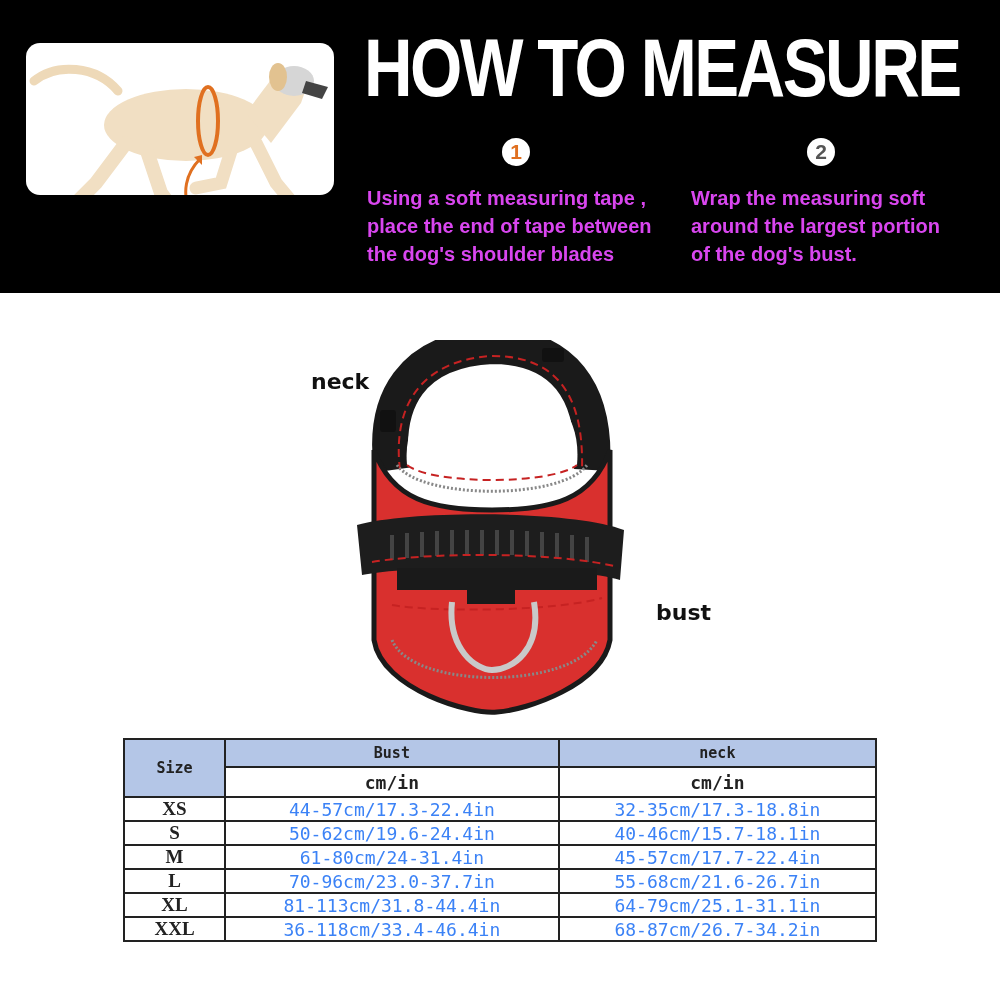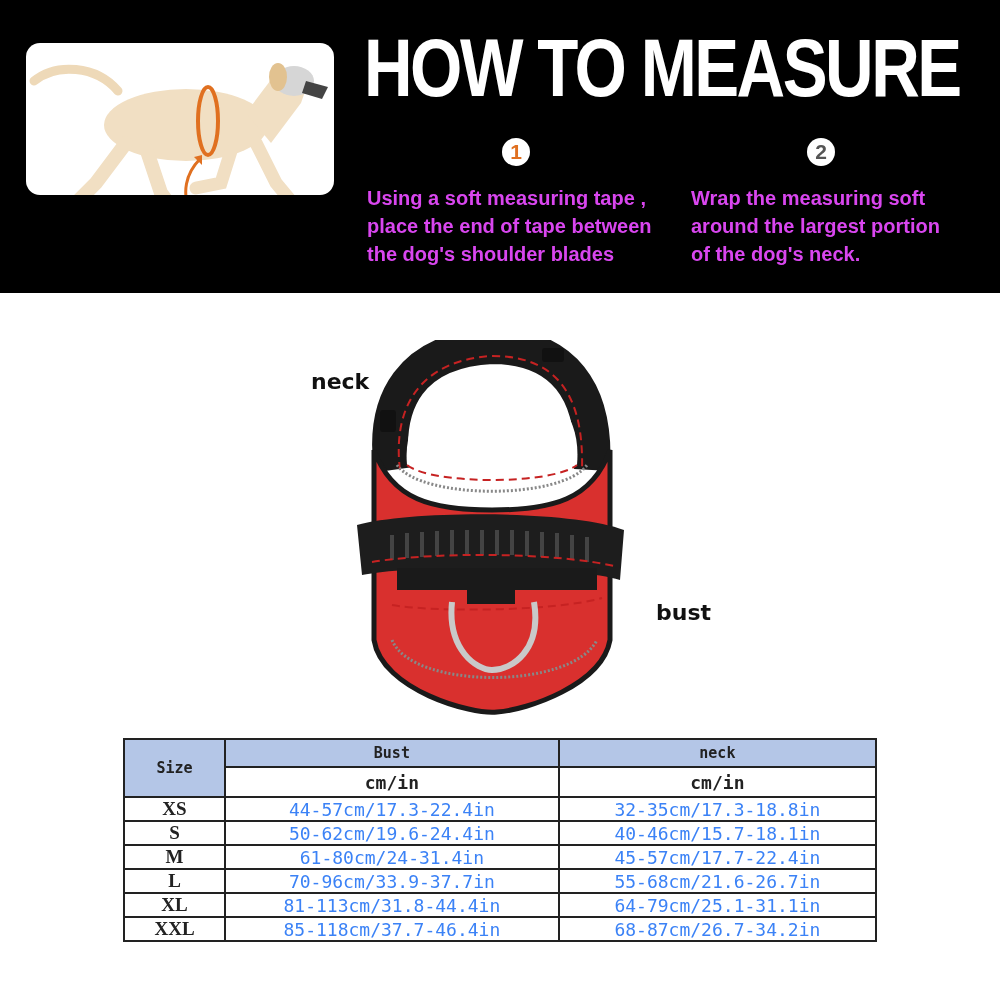--- a/index.html
+++ b/index.html
@@ -63,21 +63,21 @@
   <div class="step-num two">2</div>
 
   <div class="step-text one">
     <div>Using a soft measuring tape ,</div>
     <div>place the end of tape between</div>
     <div>the dog's shoulder blades</div>
   </div>
   <div class="step-text two">
     <div>Wrap the measuring soft</div>
     <div>around the largest portion</div>
-    <div>of the dog's neck.</div>
+    <div>of the dog's bust.</div>
   </div>
 </div>
 
 <div class="label-neck">neck</div>
 <div class="label-bust">bust</div>
 
 <svg class="harness" width="280" height="380" viewBox="0 0 280 380">
 
   <path d="M40 130 C30 60, 60 10, 140 6 C210 6, 245 50, 240 130" stroke="#1a1a1a" stroke-width="36" fill="none"></path>
   <path d="M48 130 C40 65, 70 20, 140 16 C205 16, 232 55, 230 130" stroke="#c62222" stroke-width="2" stroke-dasharray="8 5" fill="none"></path>
@@ -141,27 +141,27 @@
     <td class="val">50-62cm/19.6-24.4in</td>
     <td class="val">40-46cm/15.7-18.1in</td>
   </tr>
   <tr class="r-data">
     <td class="size-cell">M</td>
     <td class="val">61-80cm/24-31.4in</td>
     <td class="val">45-57cm/17.7-22.4in</td>
   </tr>
   <tr class="r-data">
     <td class="size-cell">L</td>
-    <td class="val">70-96cm/33.9-37.7in</td>
+    <td class="val">70-96cm/23.0-37.7in</td>
     <td class="val">55-68cm/21.6-26.7in</td>
   </tr>
   <tr class="r-data">
     <td class="size-cell">XL</td>
     <td class="val">81-113cm/31.8-44.4in</td>
     <td class="val">64-79cm/25.1-31.1in</td>
   </tr>
   <tr class="r-data">
     <td class="size-cell">XXL</td>
-    <td class="val">85-118cm/37.7-46.4in</td>
+    <td class="val">36-118cm/33.4-46.4in</td>
     <td class="val">68-87cm/26.7-34.2in</td>
   </tr>
 </tbody>
   </table>
 
 </body></html>

